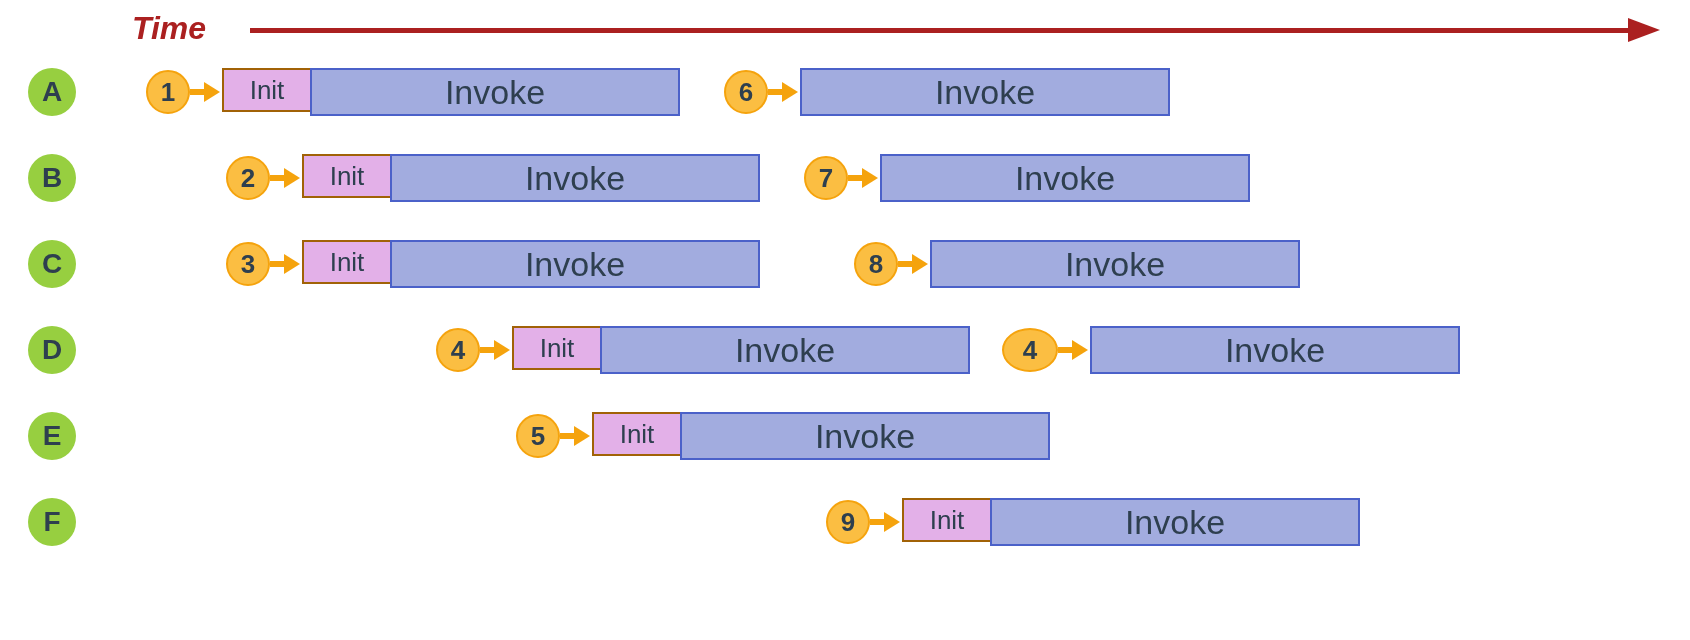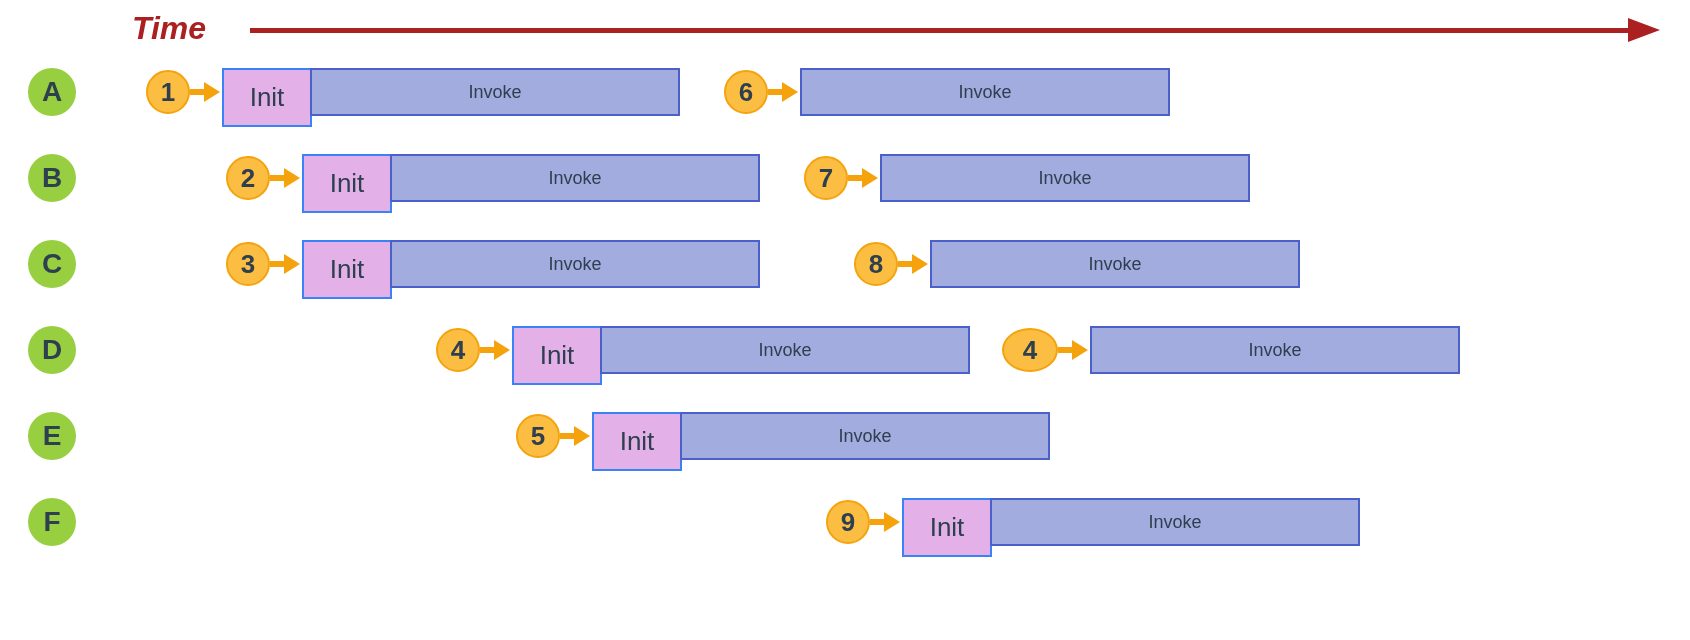--- a/index.html
+++ b/index.html
@@ -17,24 +17,24 @@
 
   
   .seq-badge{position:absolute;width:44px;height:44px;border-radius:50%;background:#fbbe42;border:2px solid #f5a30d;display:flex;align-items:center;justify-content:center;font-size:26px;font-weight:600;color:#2e3f4f;box-sizing:border-box;}
   .seq-badge.wide{width:56px;}
 
   
   .seq-arrow-line{position:absolute;height:6px;background:#f5a30d;}
   .seq-arrow-head{position:absolute;width:0;height:0;border-top:10px solid transparent;border-bottom:10px solid transparent;border-left:16px solid #f5a30d;}
 
   
-  .init-block{position:absolute;height:59px;background:#e3b0e8;border:2px solid #3b82f6;box-sizing:border-box;display:flex;align-items:center;justify-content:center;font-size:26px;color:#2e3f4f;}
+  .init-block{position:absolute;height:44px;background:#e3b0e8;border:2px solid #a16207;box-sizing:border-box;display:flex;align-items:center;justify-content:center;font-size:26px;color:#2e3f4f;}
 
   
-  .invoke-block{position:absolute;height:48px;background:#a2acdf;border:2px solid #4b61c9;box-sizing:border-box;display:flex;align-items:center;justify-content:center;font-size:18px;color:#2e3f4f;}
+  .invoke-block{position:absolute;height:48px;background:#a2acdf;border:2px solid #4b61c9;box-sizing:border-box;display:flex;align-items:center;justify-content:center;font-size:34px;color:#2e3f4f;}
 </style>
 </head>
 <body>
 
 <div class="stage">
 
   <div class="time-label" style="left:132px;top:10px;">Time</div>
 
   <div class="time-arrow-line" style="left:250px;top:28px;width:1380px;"></div>
   <div class="time-arrow-head" style="left:1628px;top:18px;"></div>

